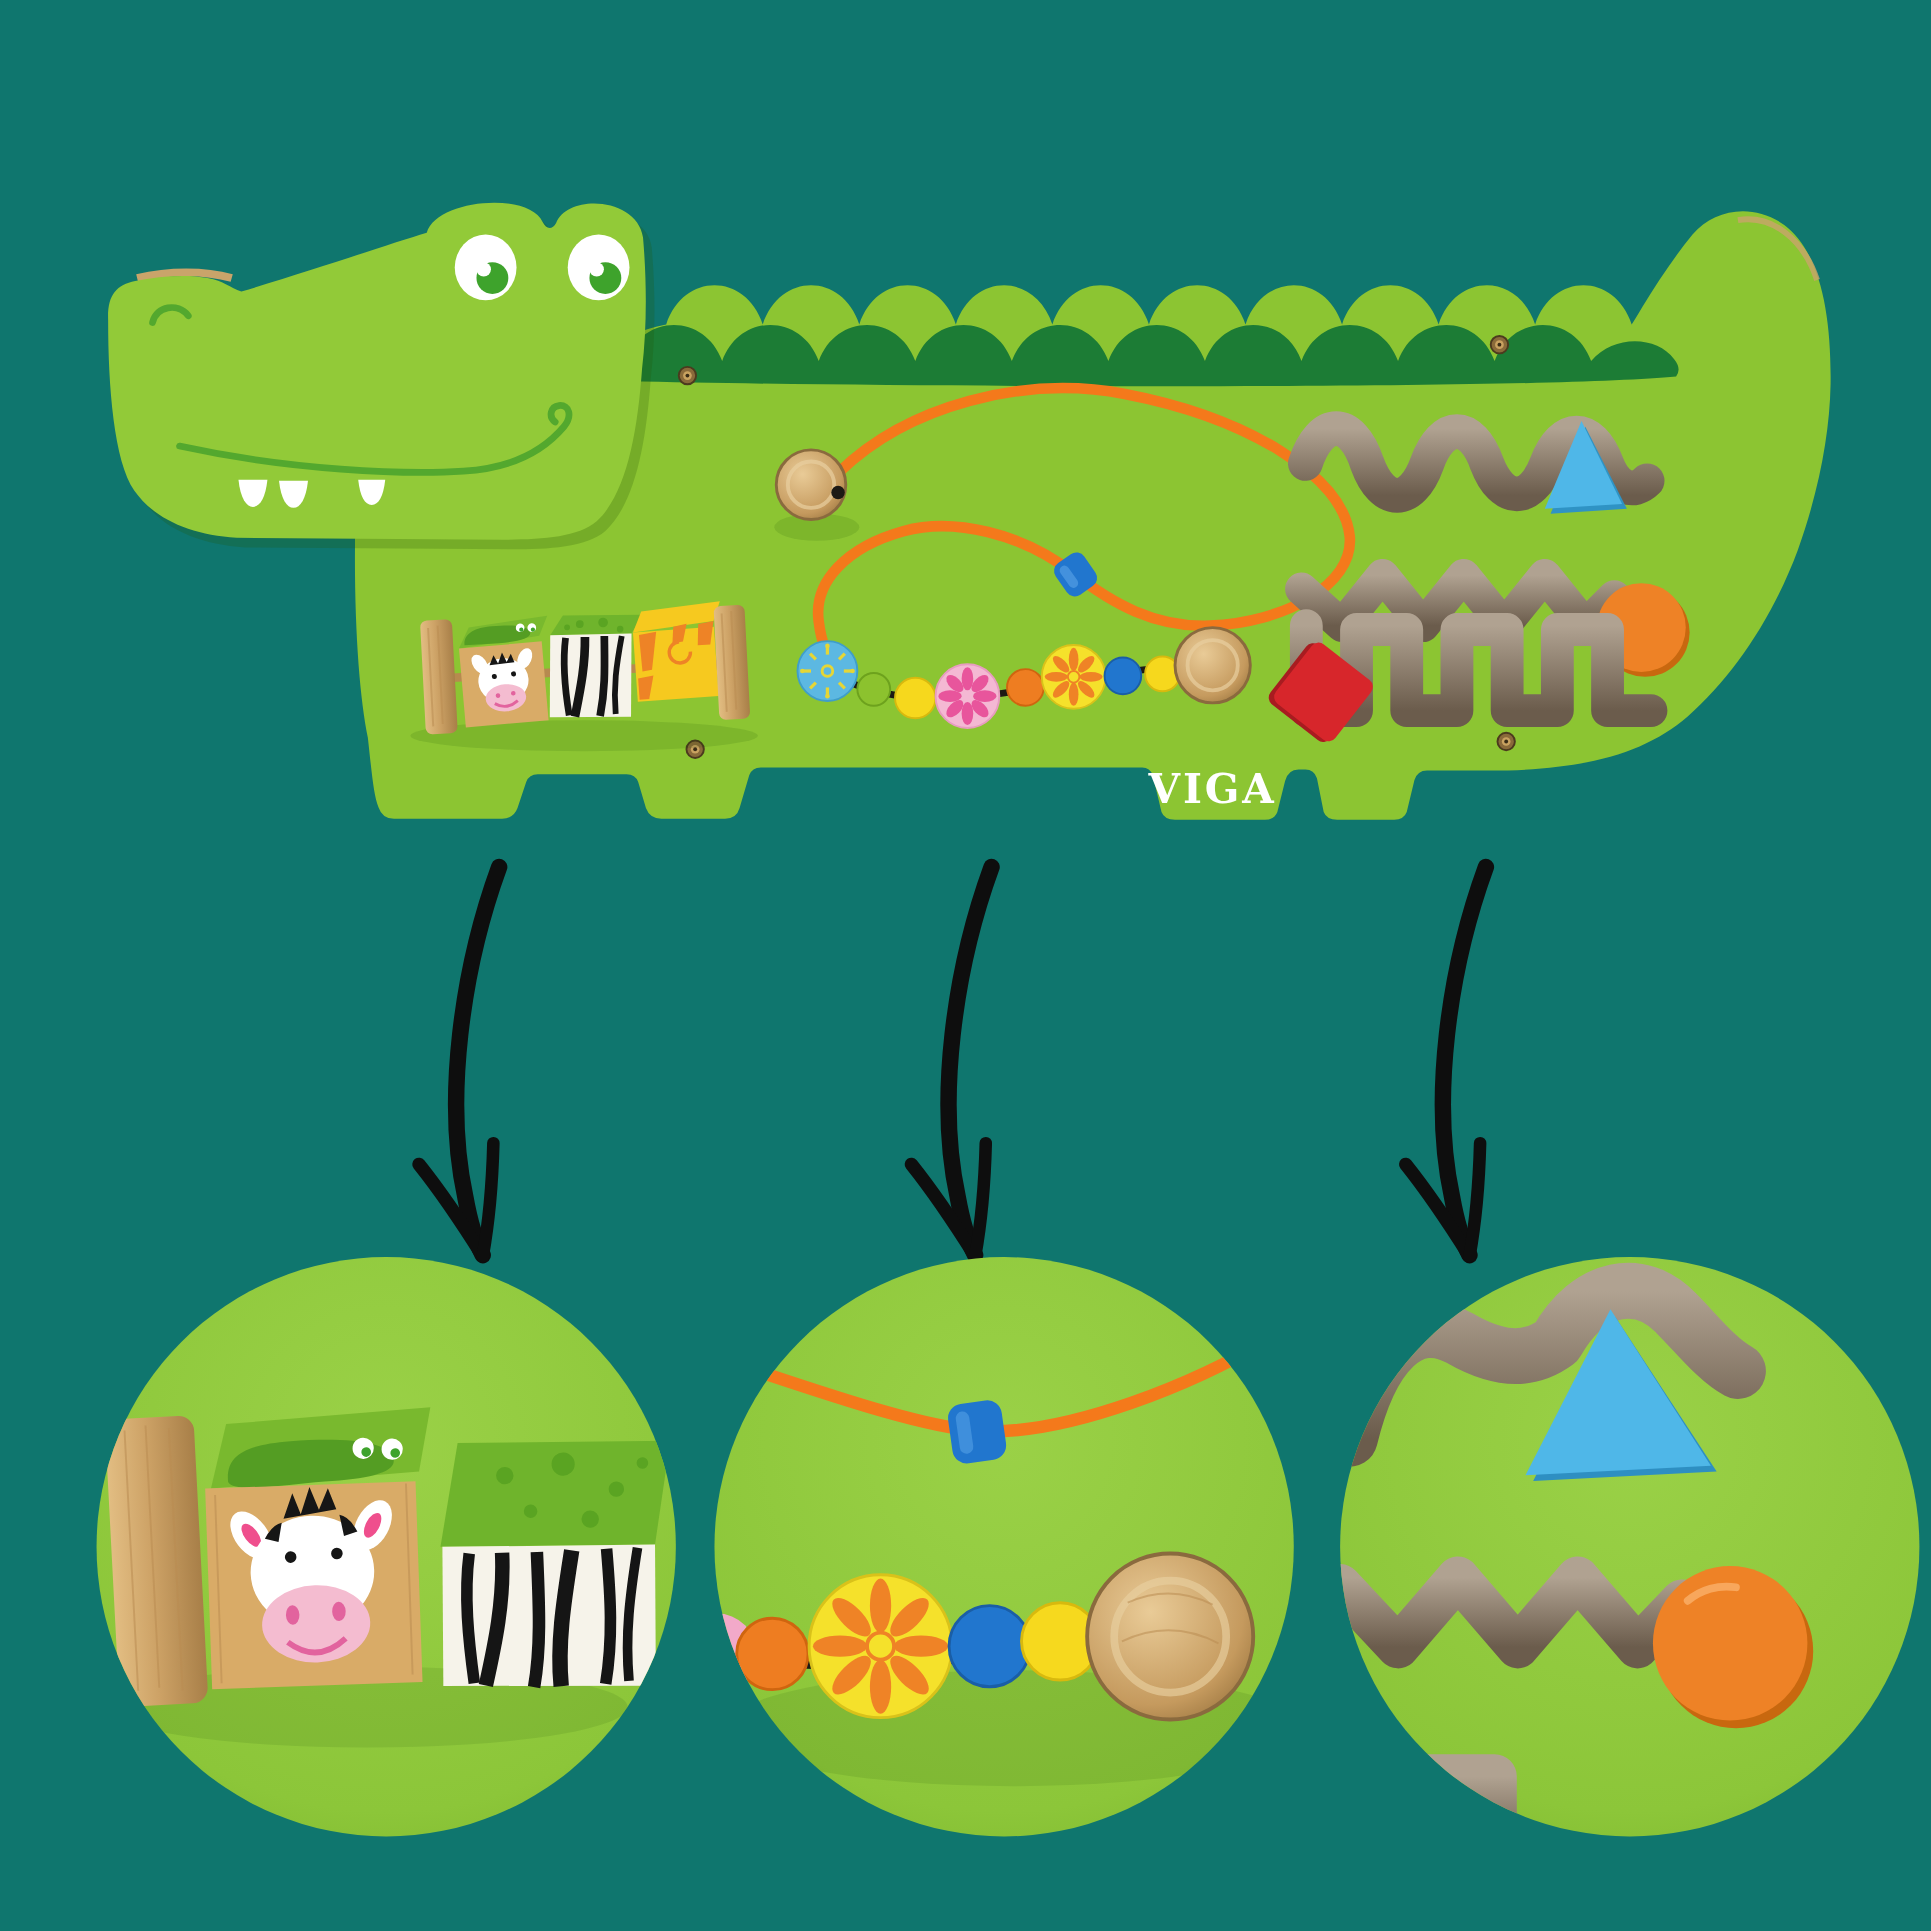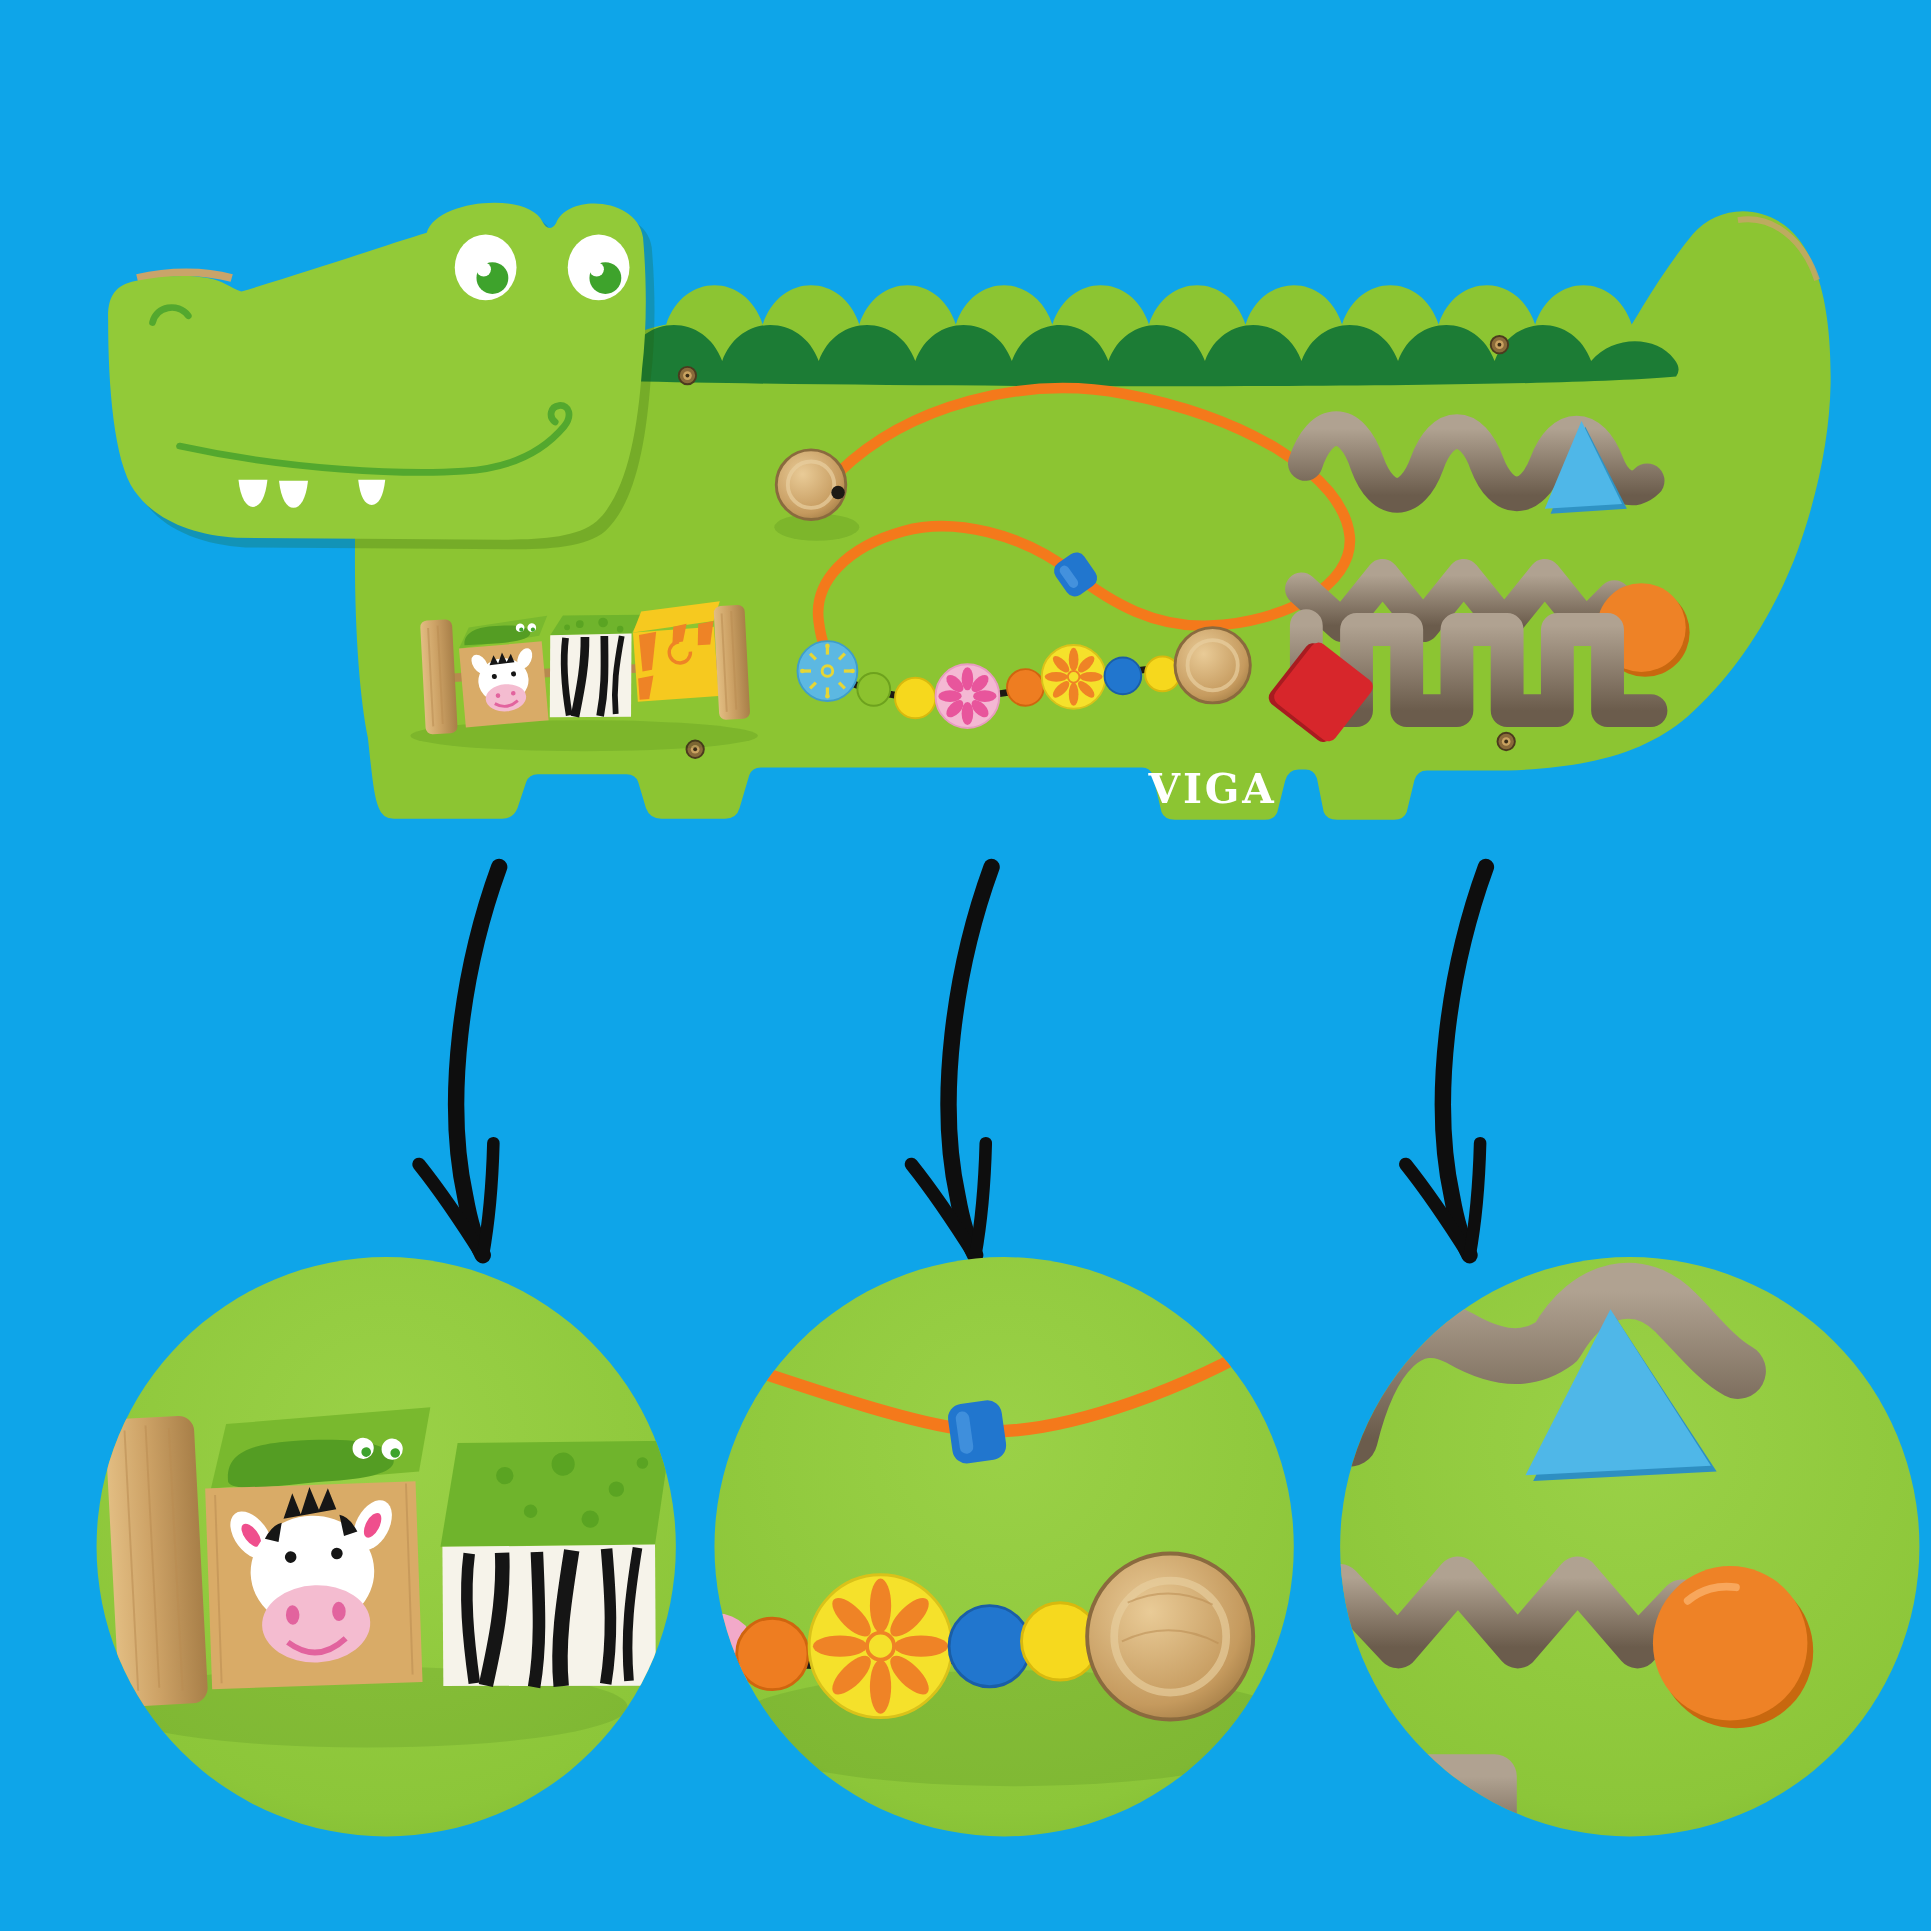--- a/index.html
+++ b/index.html
@@ -1,16 +1,16 @@
 <!DOCTYPE html>
 <html><head>
 <meta charset="utf-8">
 <style>
   html,body{margin:0;padding:0;background:#ffffff;}
-  .canvas{width:1931px;height:1931px;position:relative;background:#0ea5e9;overflow:hidden;}
+  .canvas{width:1931px;height:1931px;position:relative;background:#0f766e;overflow:hidden;}
   svg{display:block;}
   .groove{stroke:url(#grooveGrad);fill:none;stroke-linecap:round;stroke-linejoin:round;}
   .cord{stroke:#1d1a14;fill:none;stroke-linecap:round;}
   .smilestroke{stroke:#53a82e;fill:none;stroke-linecap:round;}
   .brand{font-family:"DejaVu Serif","Liberation Serif",serif;font-weight:bold;letter-spacing:3px;}
   .grain{stroke:#b98c52;stroke-width:2;fill:none;opacity:.55;}
 </style>
 </head>
 <body>
 

